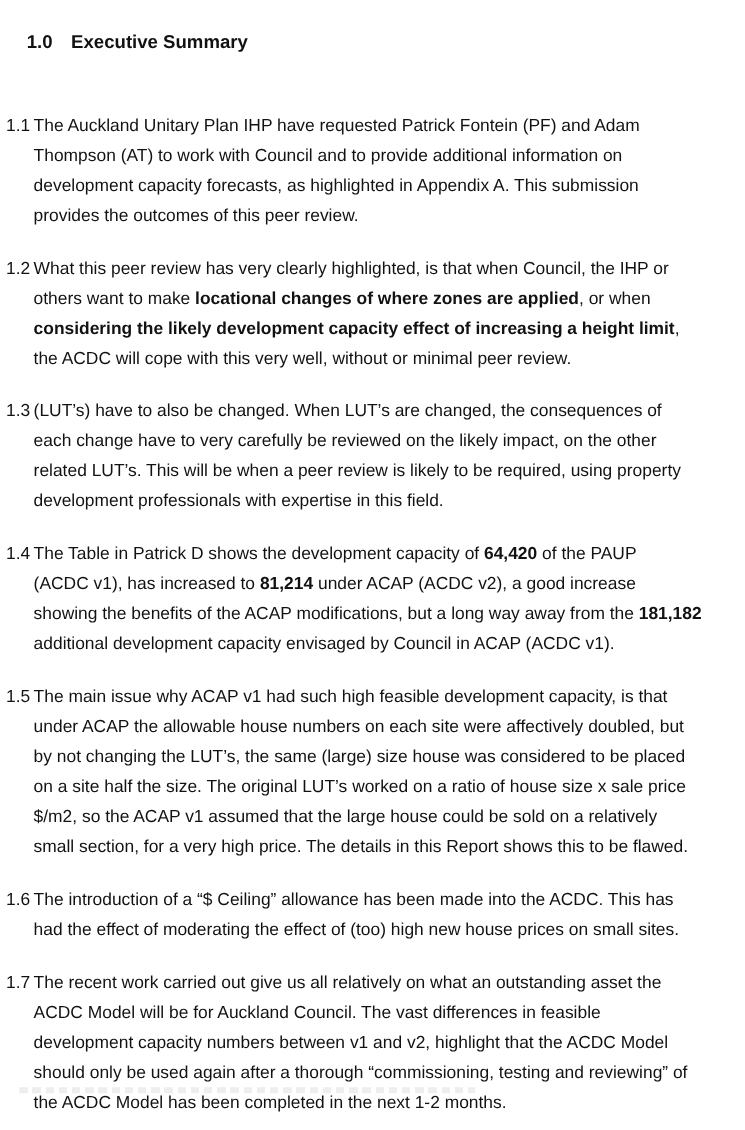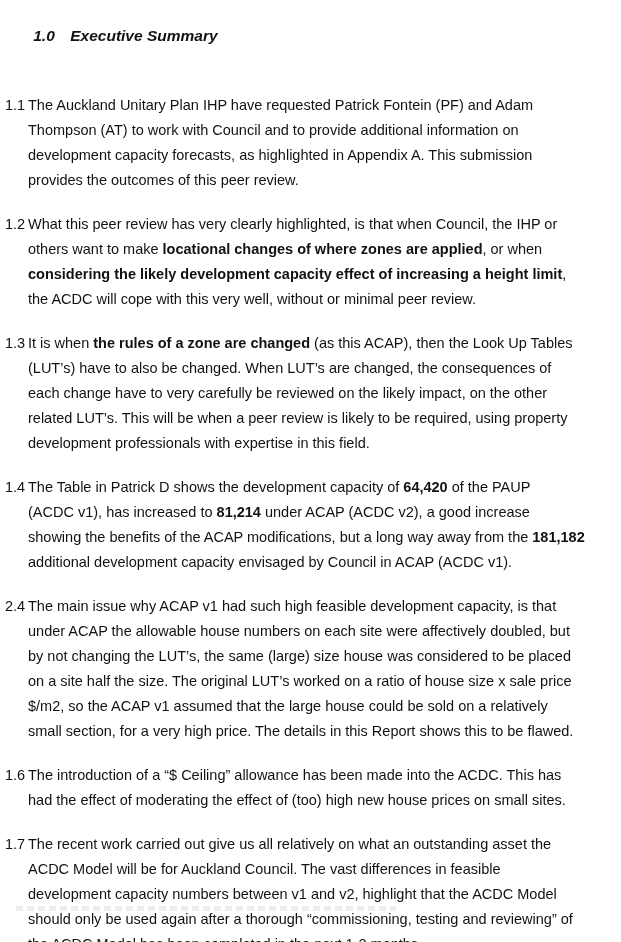--- a/index.html
+++ b/index.html
@@ -10,27 +10,26 @@
   .page {
     position: relative;
     width: 621px;
     height: 942px;
     background: #ffffff;
     font-family: "Liberation Sans", sans-serif;
     color: #121212;
     overflow: hidden;
   }
   .heading {
-    padding: 6px 0 0 16px;
+    padding: 6px 0 0 5px;
     margin-bottom: 27px;
     font-size: 15.5px;
     font-weight: bold;
     line-height: 20px;
     white-space: pre;
-    font-style: italic;
   }
   .h-num {
     display: inline-block;
     width: 37px;
   }
   .para {
     position: relative;
     padding-left: 28px;
     padding-right: 26px;
     margin-bottom: 19px;
@@ -84,38 +83,37 @@
         <div class="p-body">
           <div class="line"><span>What this peer review has very clearly highlighted, is that when Council, the IHP or</span></div>
           <div class="line"><span>others want to make </span><span class="bi">locational changes of where zones are applied</span><span>, or when</span></div>
           <div class="line"><span class="bi">considering the likely development capacity effect of increasing a height limit</span><span>,</span></div>
           <div class="line"><span>the ACDC will cope with this very well, without or minimal peer review.</span></div>
         </div>
       </div>
       <div class="para">
         <span class="p-num">1.3</span>
         <div class="p-body">
-          <div class="line"><span>It is when </span><span class="bi">the rules of a zone are changed</span><span> (as this ACAP), then the Look Up Tables</span></div>
           <div class="line"><span>(LUT’s) have to also be changed. When LUT’s are changed, the consequences of</span></div>
           <div class="line"><span>each change have to very carefully be reviewed on the likely impact, on the other</span></div>
           <div class="line"><span>related LUT’s. This will be when a peer review is likely to be required, using property</span></div>
           <div class="line"><span>development professionals with expertise in this field.</span></div>
         </div>
       </div>
       <div class="para">
         <span class="p-num">1.4</span>
         <div class="p-body">
           <div class="line"><span>The Table in Patrick D shows the development capacity of </span><span class="b">64,420</span><span> of the PAUP</span></div>
           <div class="line"><span>(ACDC v1), has increased to </span><span class="b">81,214</span><span> under ACAP (ACDC v2), a good increase</span></div>
           <div class="line"><span>showing the benefits of the ACAP modifications, but a long way away from the </span><span class="b">181,182</span></div>
           <div class="line"><span>additional development capacity envisaged by Council in ACAP (ACDC v1).</span></div>
         </div>
       </div>
       <div class="para">
-        <span class="p-num">2.4</span>
+        <span class="p-num">1.5</span>
         <div class="p-body">
           <div class="line"><span>The main issue why ACAP v1 had such high feasible development capacity, is that</span></div>
           <div class="line"><span>under ACAP the allowable house numbers on each site were affectively doubled, but</span></div>
           <div class="line"><span>by not changing the LUT’s, the same (large) size house was considered to be placed</span></div>
           <div class="line"><span>on a site half the size. The original LUT’s worked on a ratio of house size x sale price</span></div>
           <div class="line"><span>$/m2, so the ACAP v1 assumed that the large house could be sold on a relatively</span></div>
           <div class="line"><span>small section, for a very high price. The details in this Report shows this to be flawed.</span></div>
         </div>
       </div>
       <div class="para">

